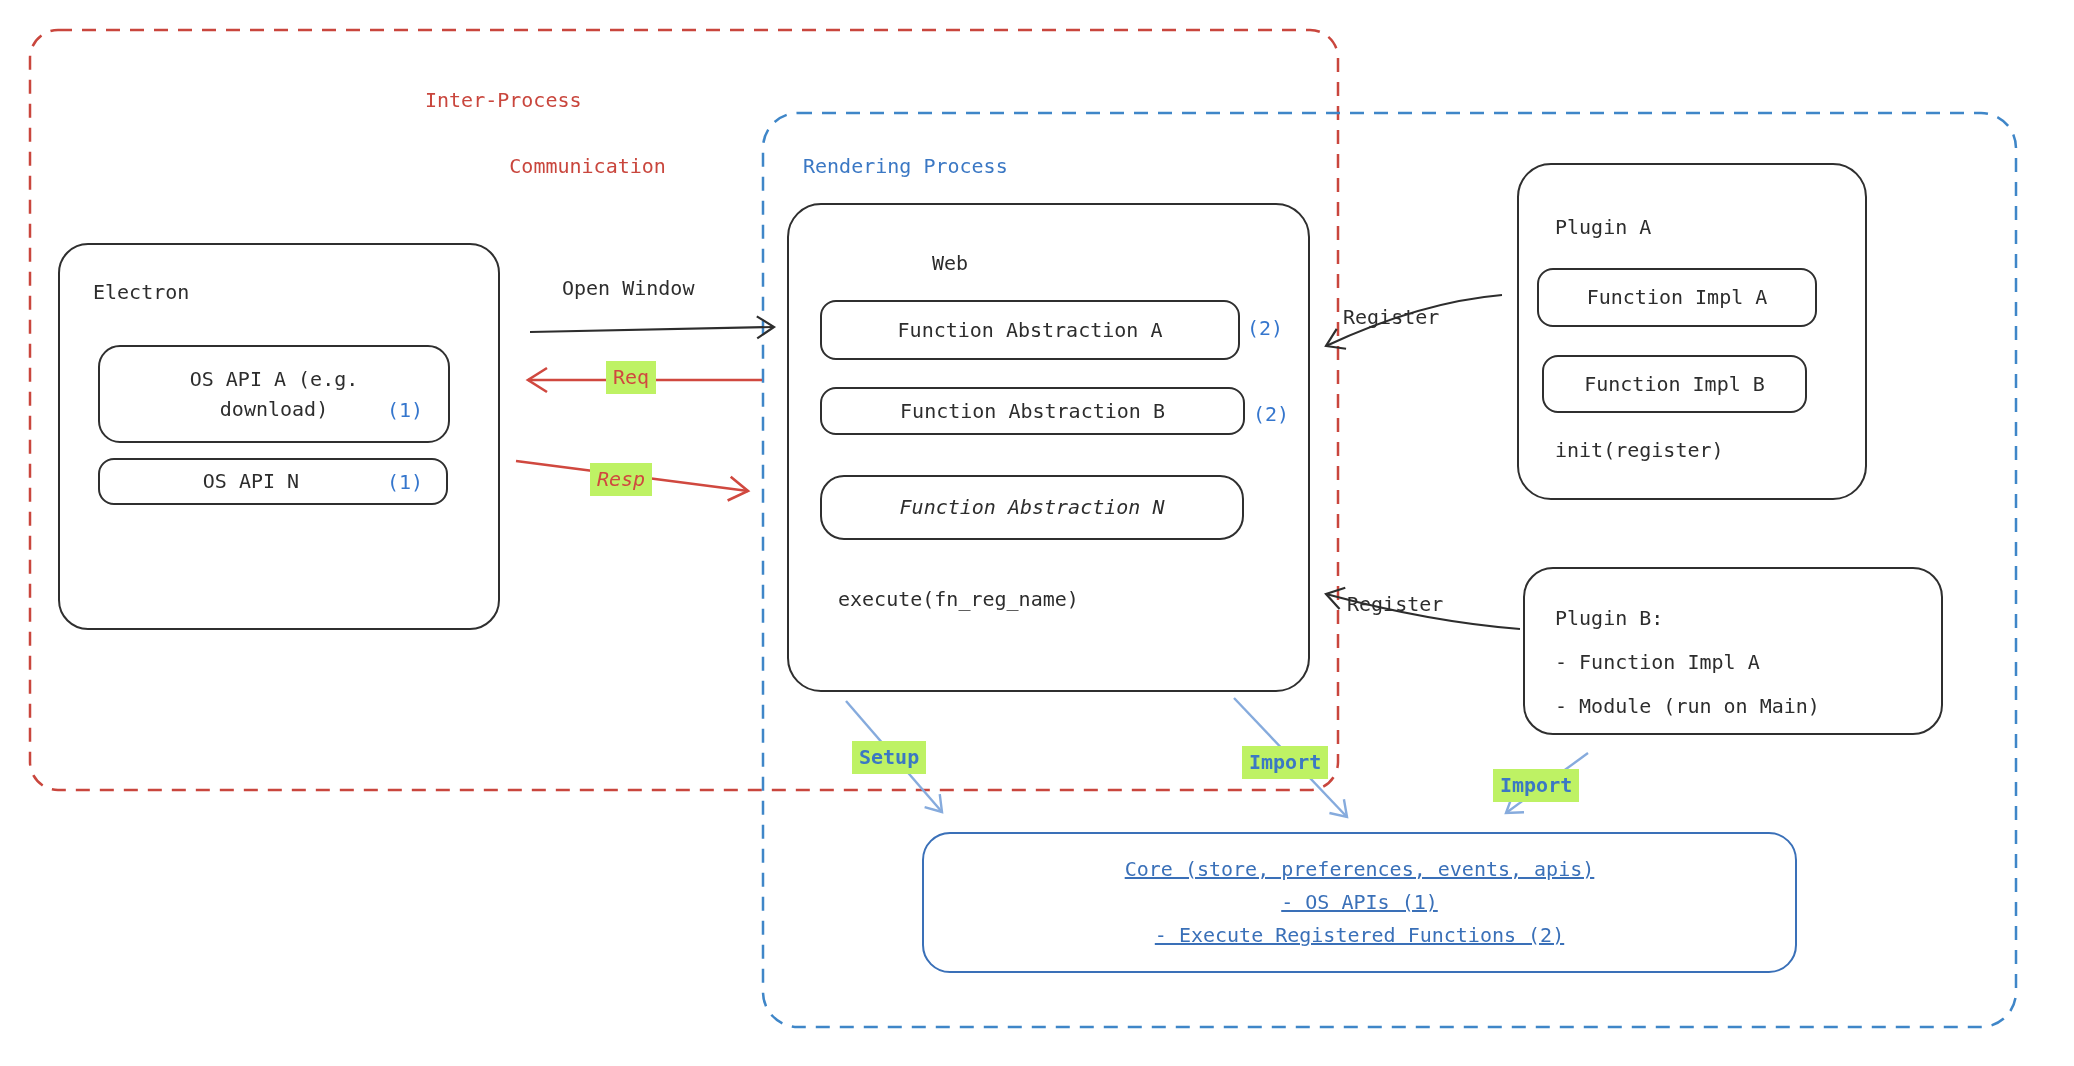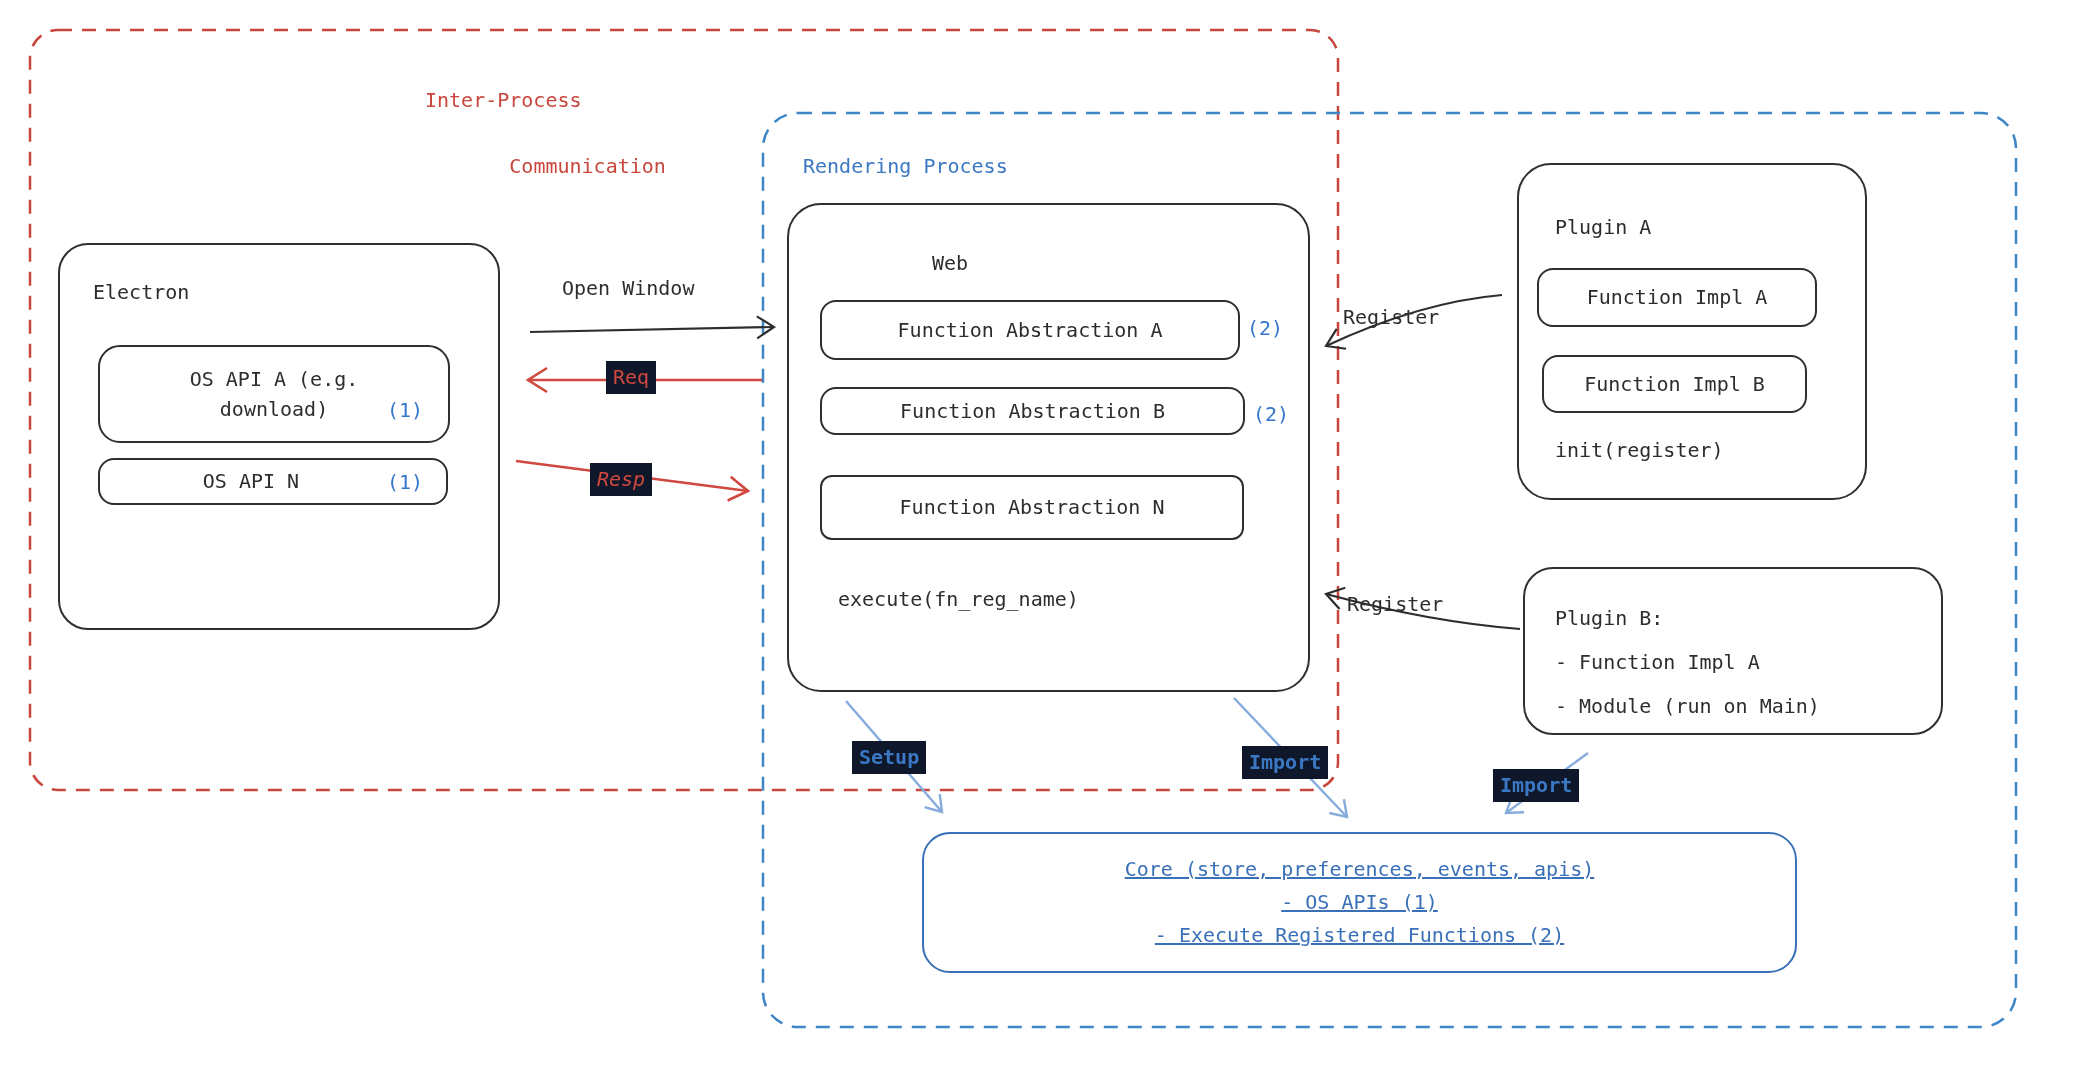--- a/index.html
+++ b/index.html
@@ -18,21 +18,21 @@
     position:absolute;z-index:1;background:#ffffff;
     border:2.2px solid #2f2f2f;box-sizing:border-box;
     display:flex;align-items:center;justify-content:center;
     flex-direction:column;text-align:center;
   }
   .txt{position:absolute;z-index:2;white-space:pre;}
   .red-t{color:var(--red);}
   .blue-t{color:var(--blue);}
   .core-t{color:var(--blue-core);}
   .bold{font-weight:700;}
-  .onwire{background:#0f172a;padding:0 7px;}
+  .onwire{background:#bef264;padding:0 7px;}
   .badge-abs{position:absolute;z-index:2;color:var(--badge-blue);white-space:pre;}
 </style>
 </head>
 <body>
 
 <div class="stage">
 
   <svg class="wires" width="2074" height="1066" viewBox="0 0 2074 1066">
     <defs>
       <marker id="arrow-ink" markerUnits="userSpaceOnUse" markerWidth="44" markerHeight="34" viewBox="-22 -17 44 34" refX="0" refY="0" orient="auto">
@@ -83,21 +83,21 @@
   <div class="box" style="left:820px;top:300px;width:420px;height:60px;border-radius:16px;">
     <span>Function Abstraction A</span>
   </div>
   <div class="badge-abs" style="left:1247px;top:312px;">(2)</div>
 
   <div class="box" style="left:820px;top:387px;width:425px;height:48px;border-radius:16px;">
     <span>Function Abstraction B</span>
   </div>
   <div class="badge-abs" style="left:1253px;top:398px;">(2)</div>
 
-  <div class="box" style="left:820px;top:475px;width:424px;height:65px;border-radius:12px;">
+  <div class="box" style="left:820px;top:475px;width:424px;height:65px;border-radius:24px;font-style:italic;">
     <span>Function Abstraction N</span>
   </div>
 
   <div class="txt" style="left:838px;top:583px;">execute(fn_reg_name)</div>
 
   <div class="box" style="left:1517px;top:163px;width:350px;height:337px;border-radius:34px;"></div>
   <div class="txt" style="left:1555px;top:211px;">Plugin A</div>
   <div class="box" style="left:1537px;top:268px;width:280px;height:59px;border-radius:16px;">
     <span>Function Impl A</span>
   </div>

